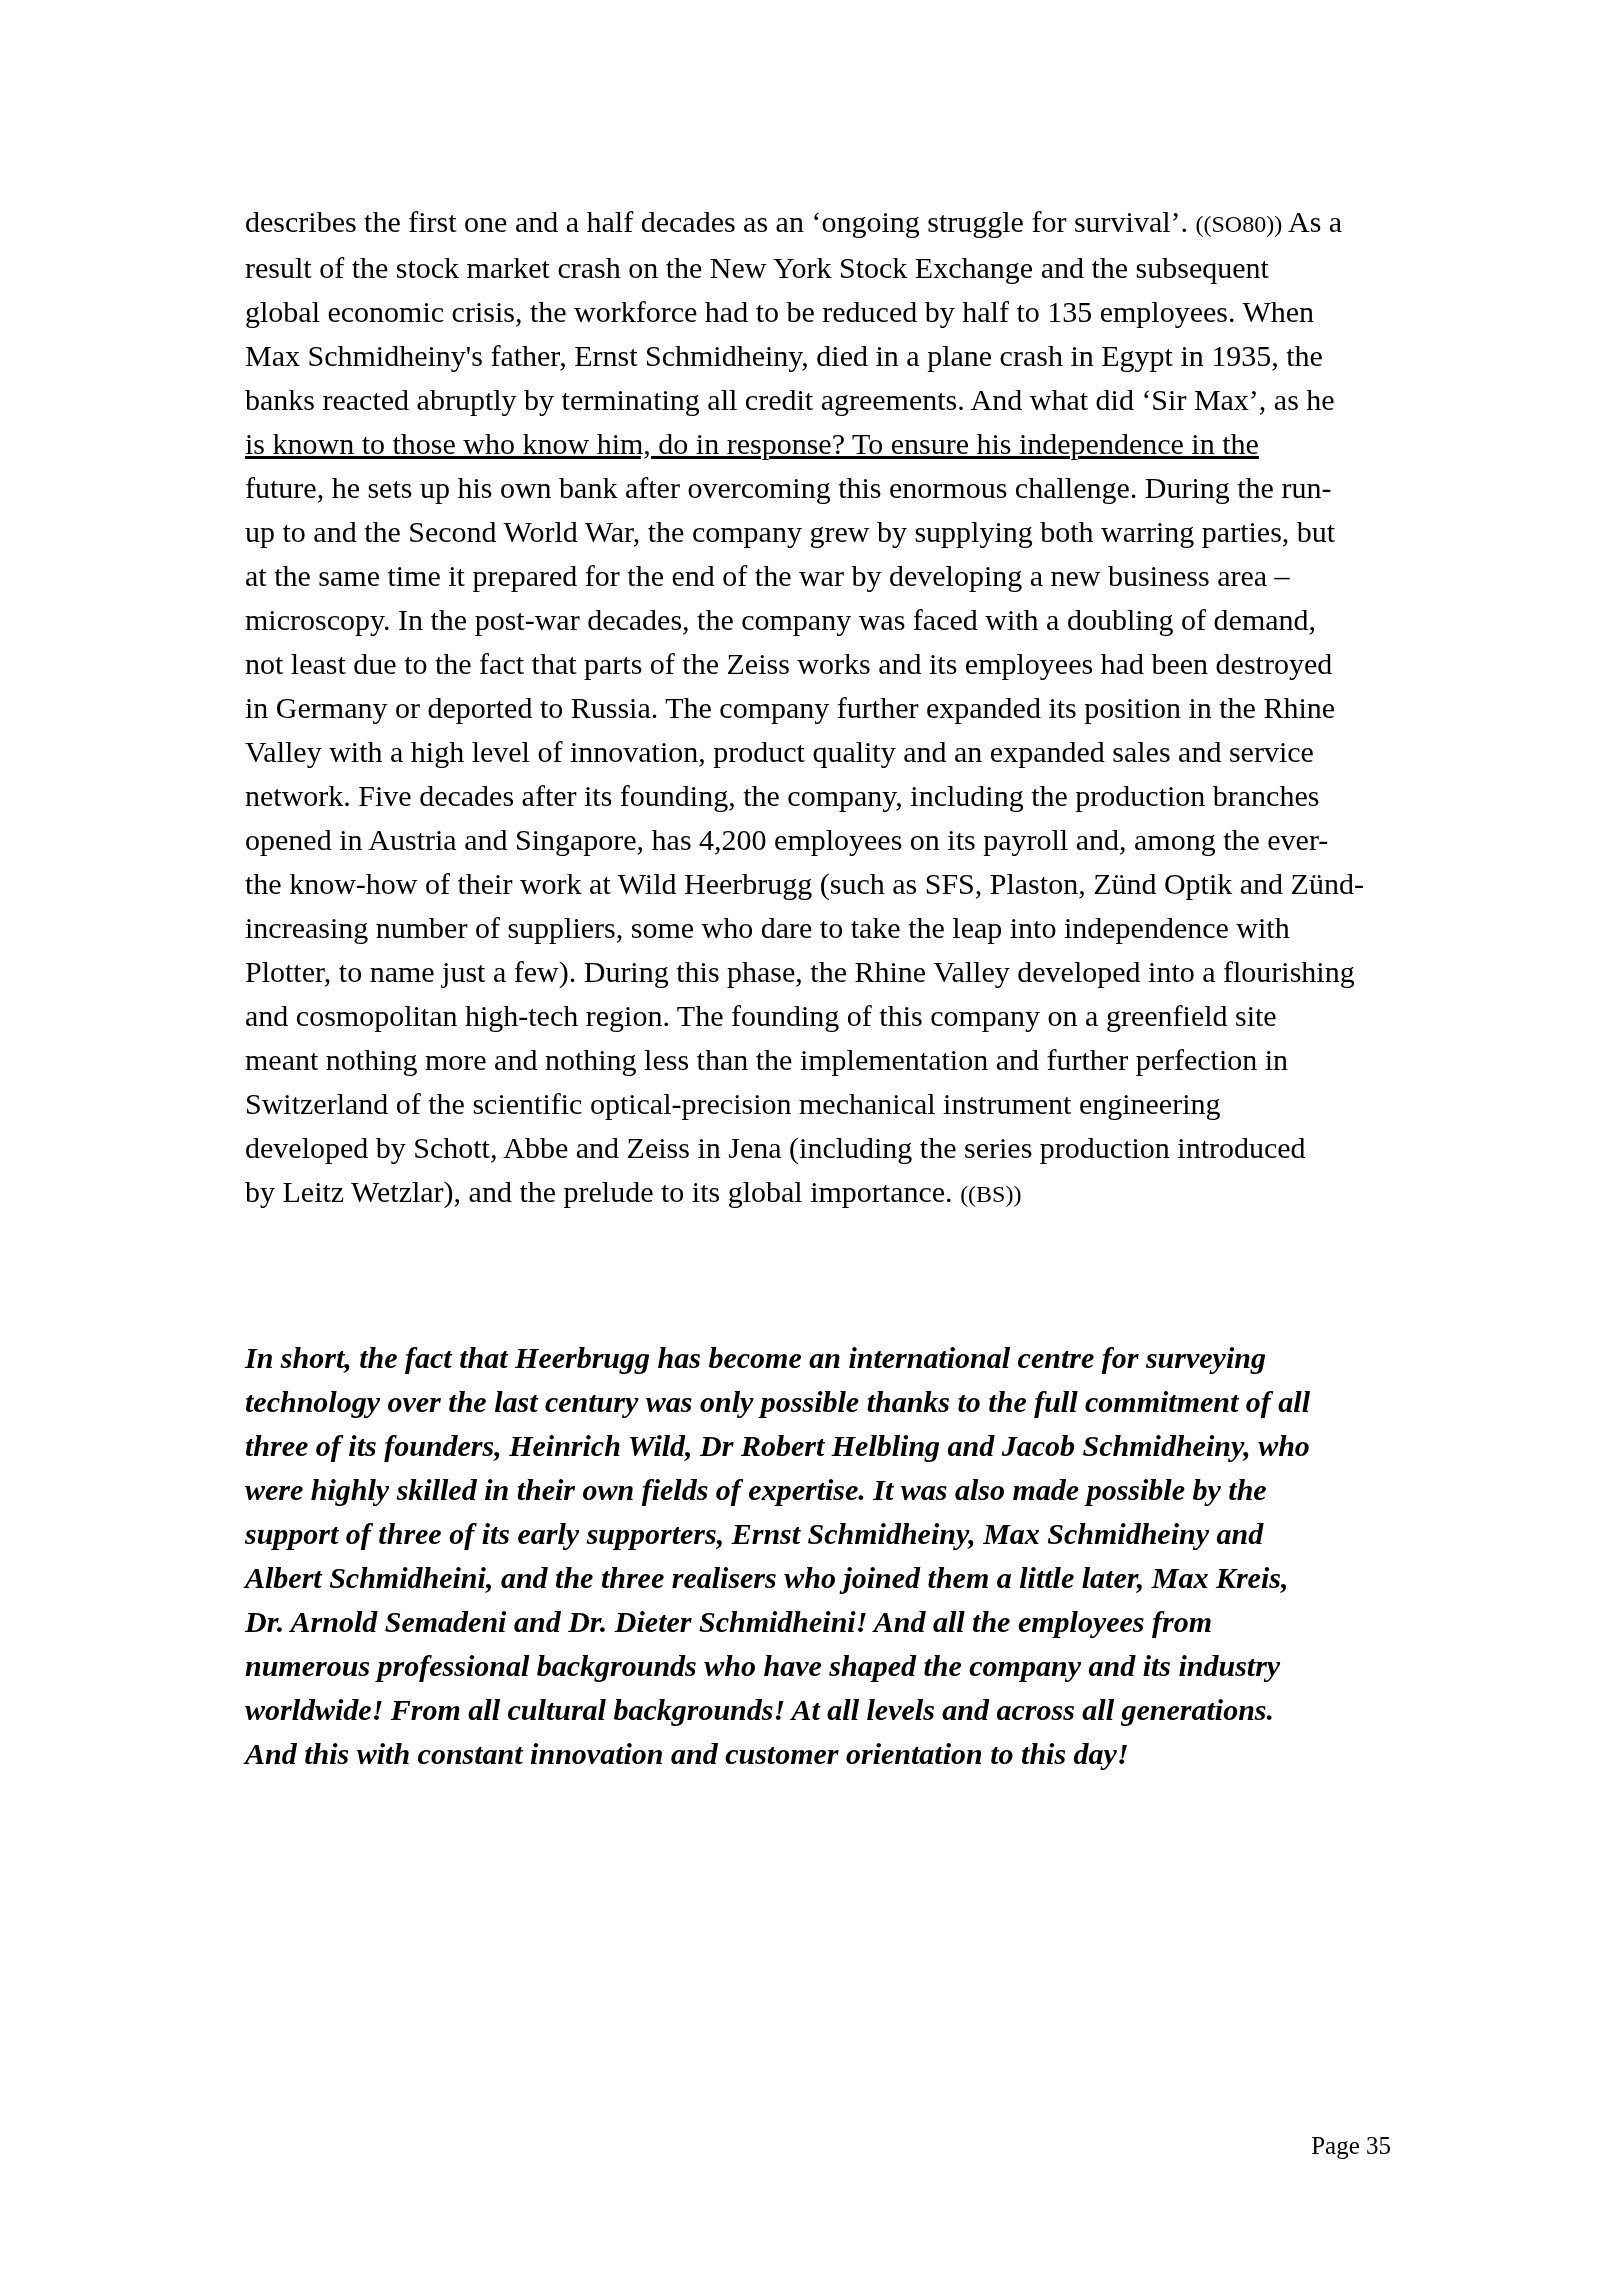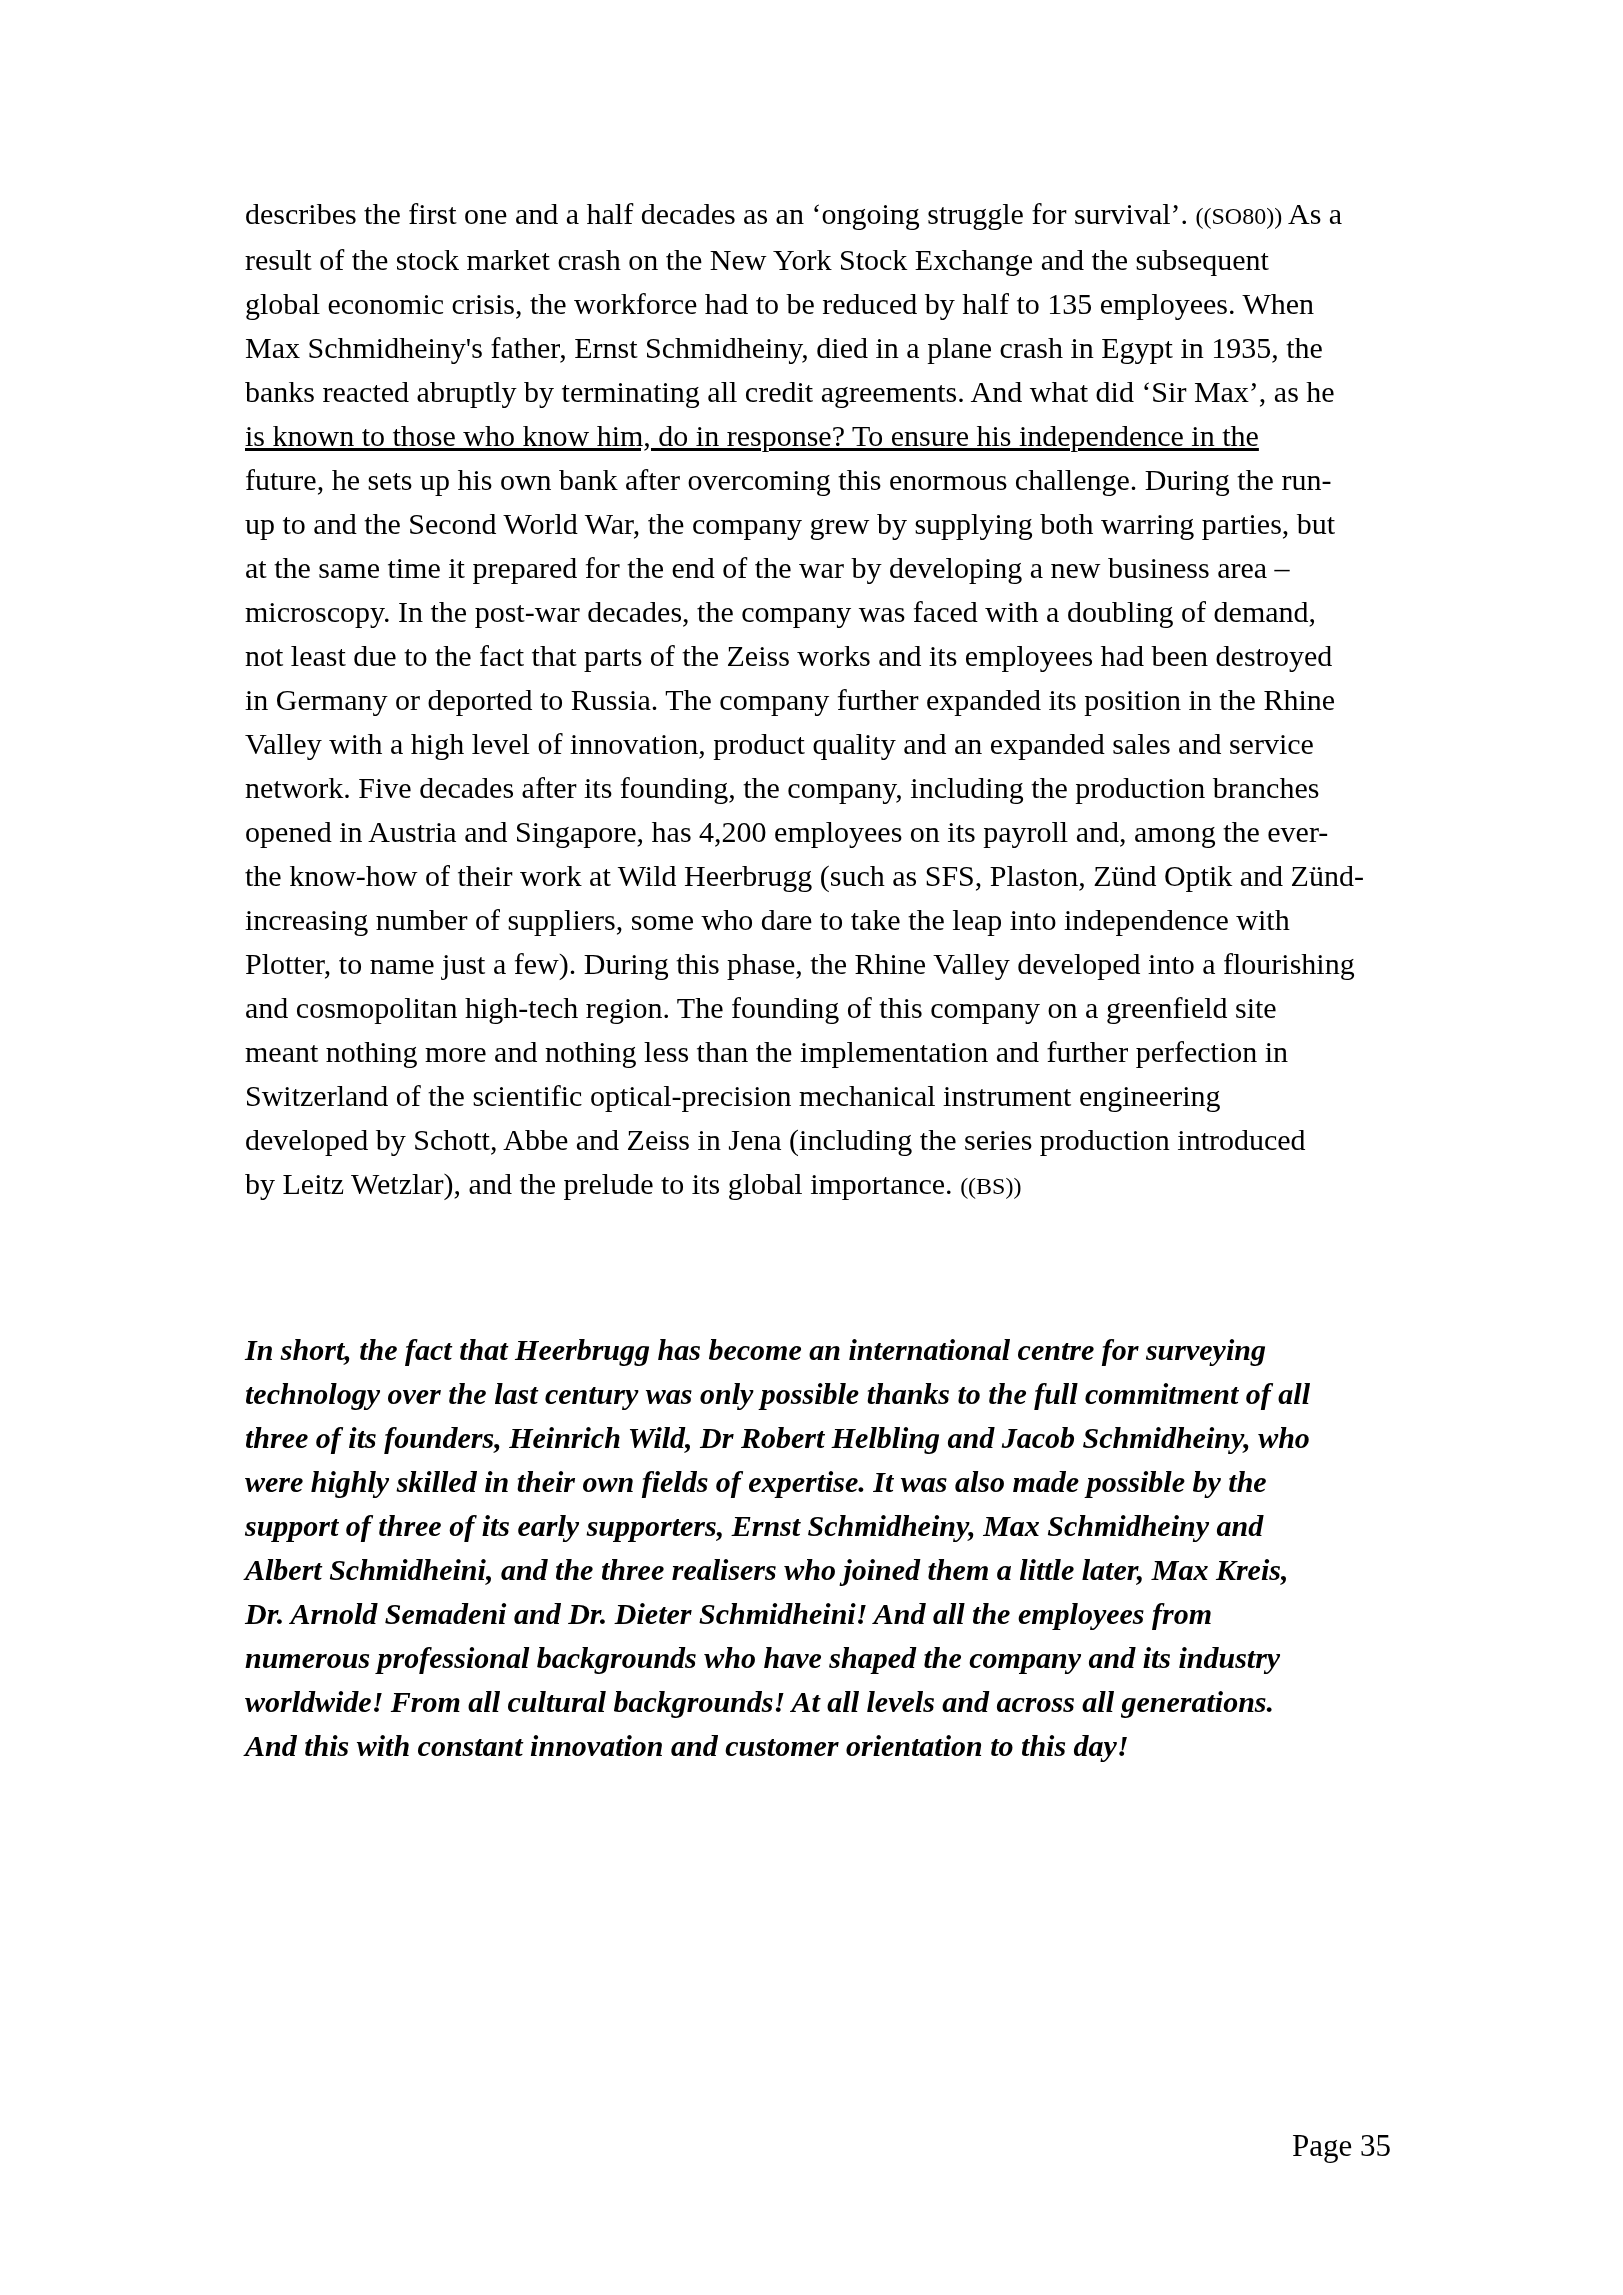--- a/index.html
+++ b/index.html
@@ -12,21 +12,21 @@
     width: 1623px;
     height: 2295px;
     background: #ffffff;
     font-family: "Liberation Serif", "DejaVu Serif", serif;
     color: #000000;
     overflow: hidden;
   }
   .text-block {
     position: absolute;
     left: 245px;
-    top: 192px;
+    top: 200px;
     width: 1144px;
   }
   .para {
     font-size: 30px;
     line-height: 44px;
     text-rendering: optimizeLegibility;
   }
   .para.emphasis {
     margin-top: 120px;
     font-weight: bold;
@@ -36,21 +36,21 @@
     white-space: nowrap;
     overflow: visible;
   }
   .annot {
     font-size: 24px;
   }
   .footer {
     position: absolute;
     top: 2132px;
     right: 232px;
-    font-size: 31px;
+    font-size: 25px;
     line-height: 27.5px;
     text-align: right;
   }
 </style>
 </head>
 <body>
 
 <div class="page">
   <div class="text-block">
     <div class="para main">

